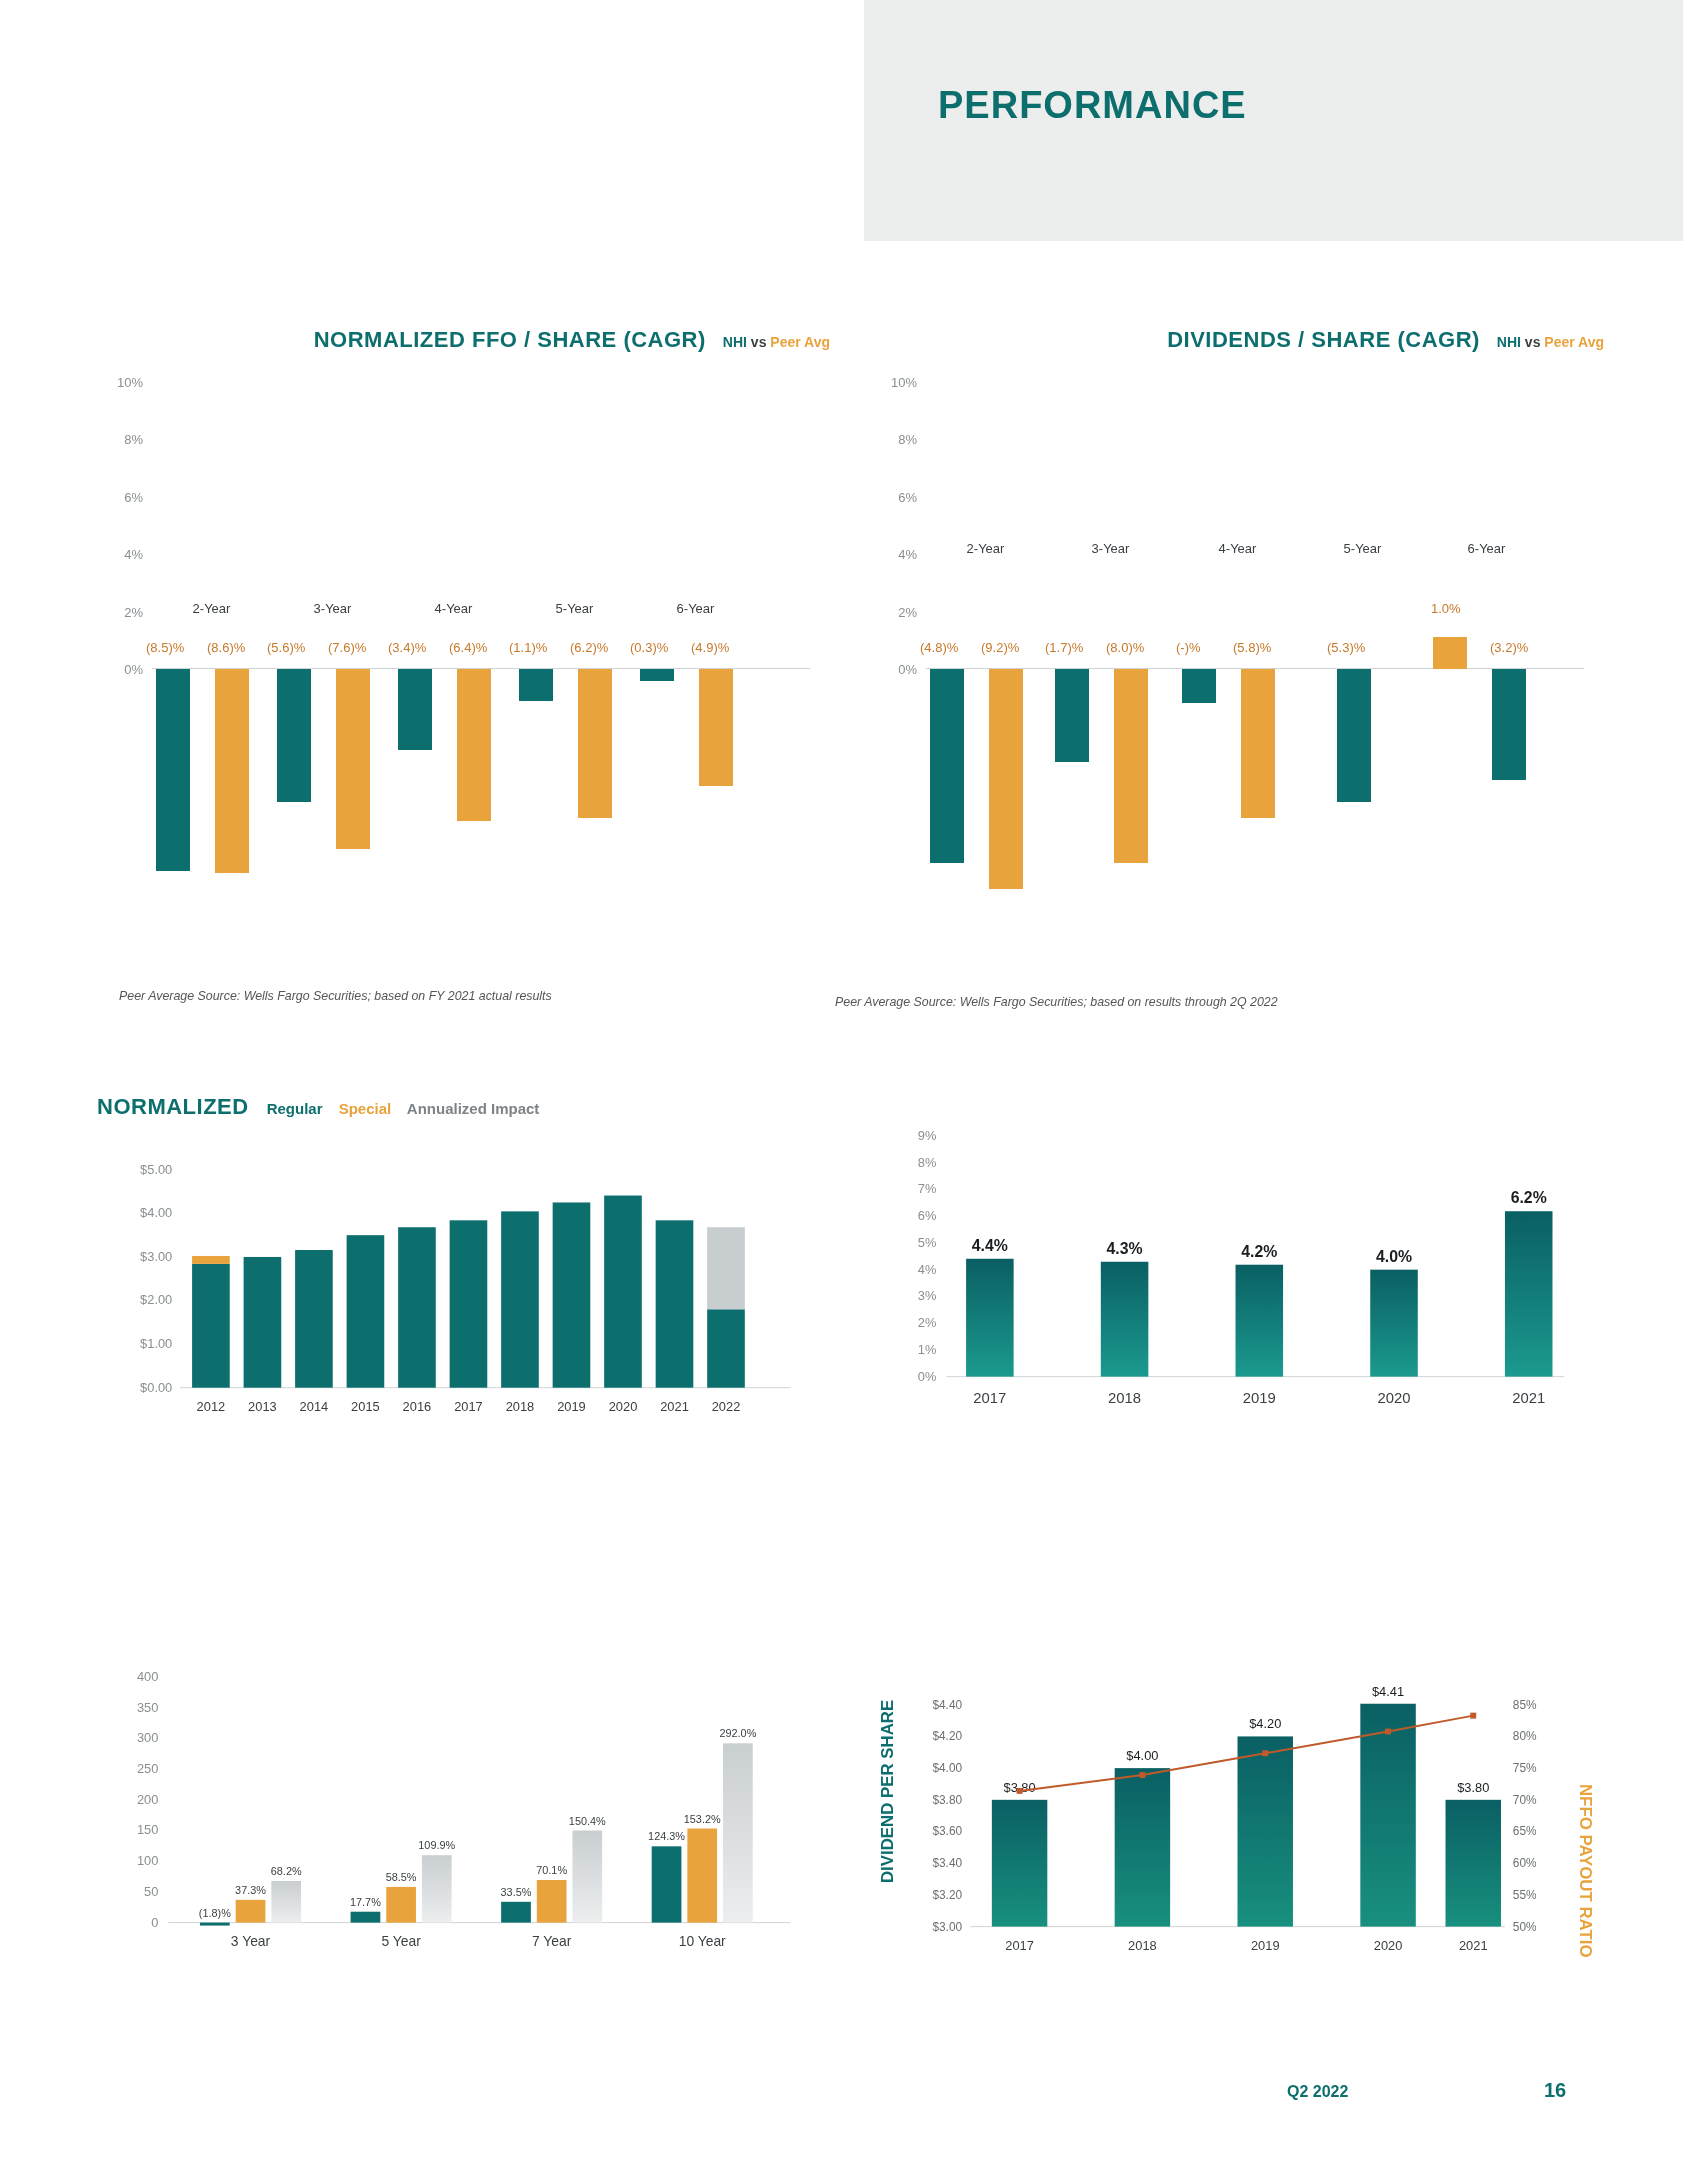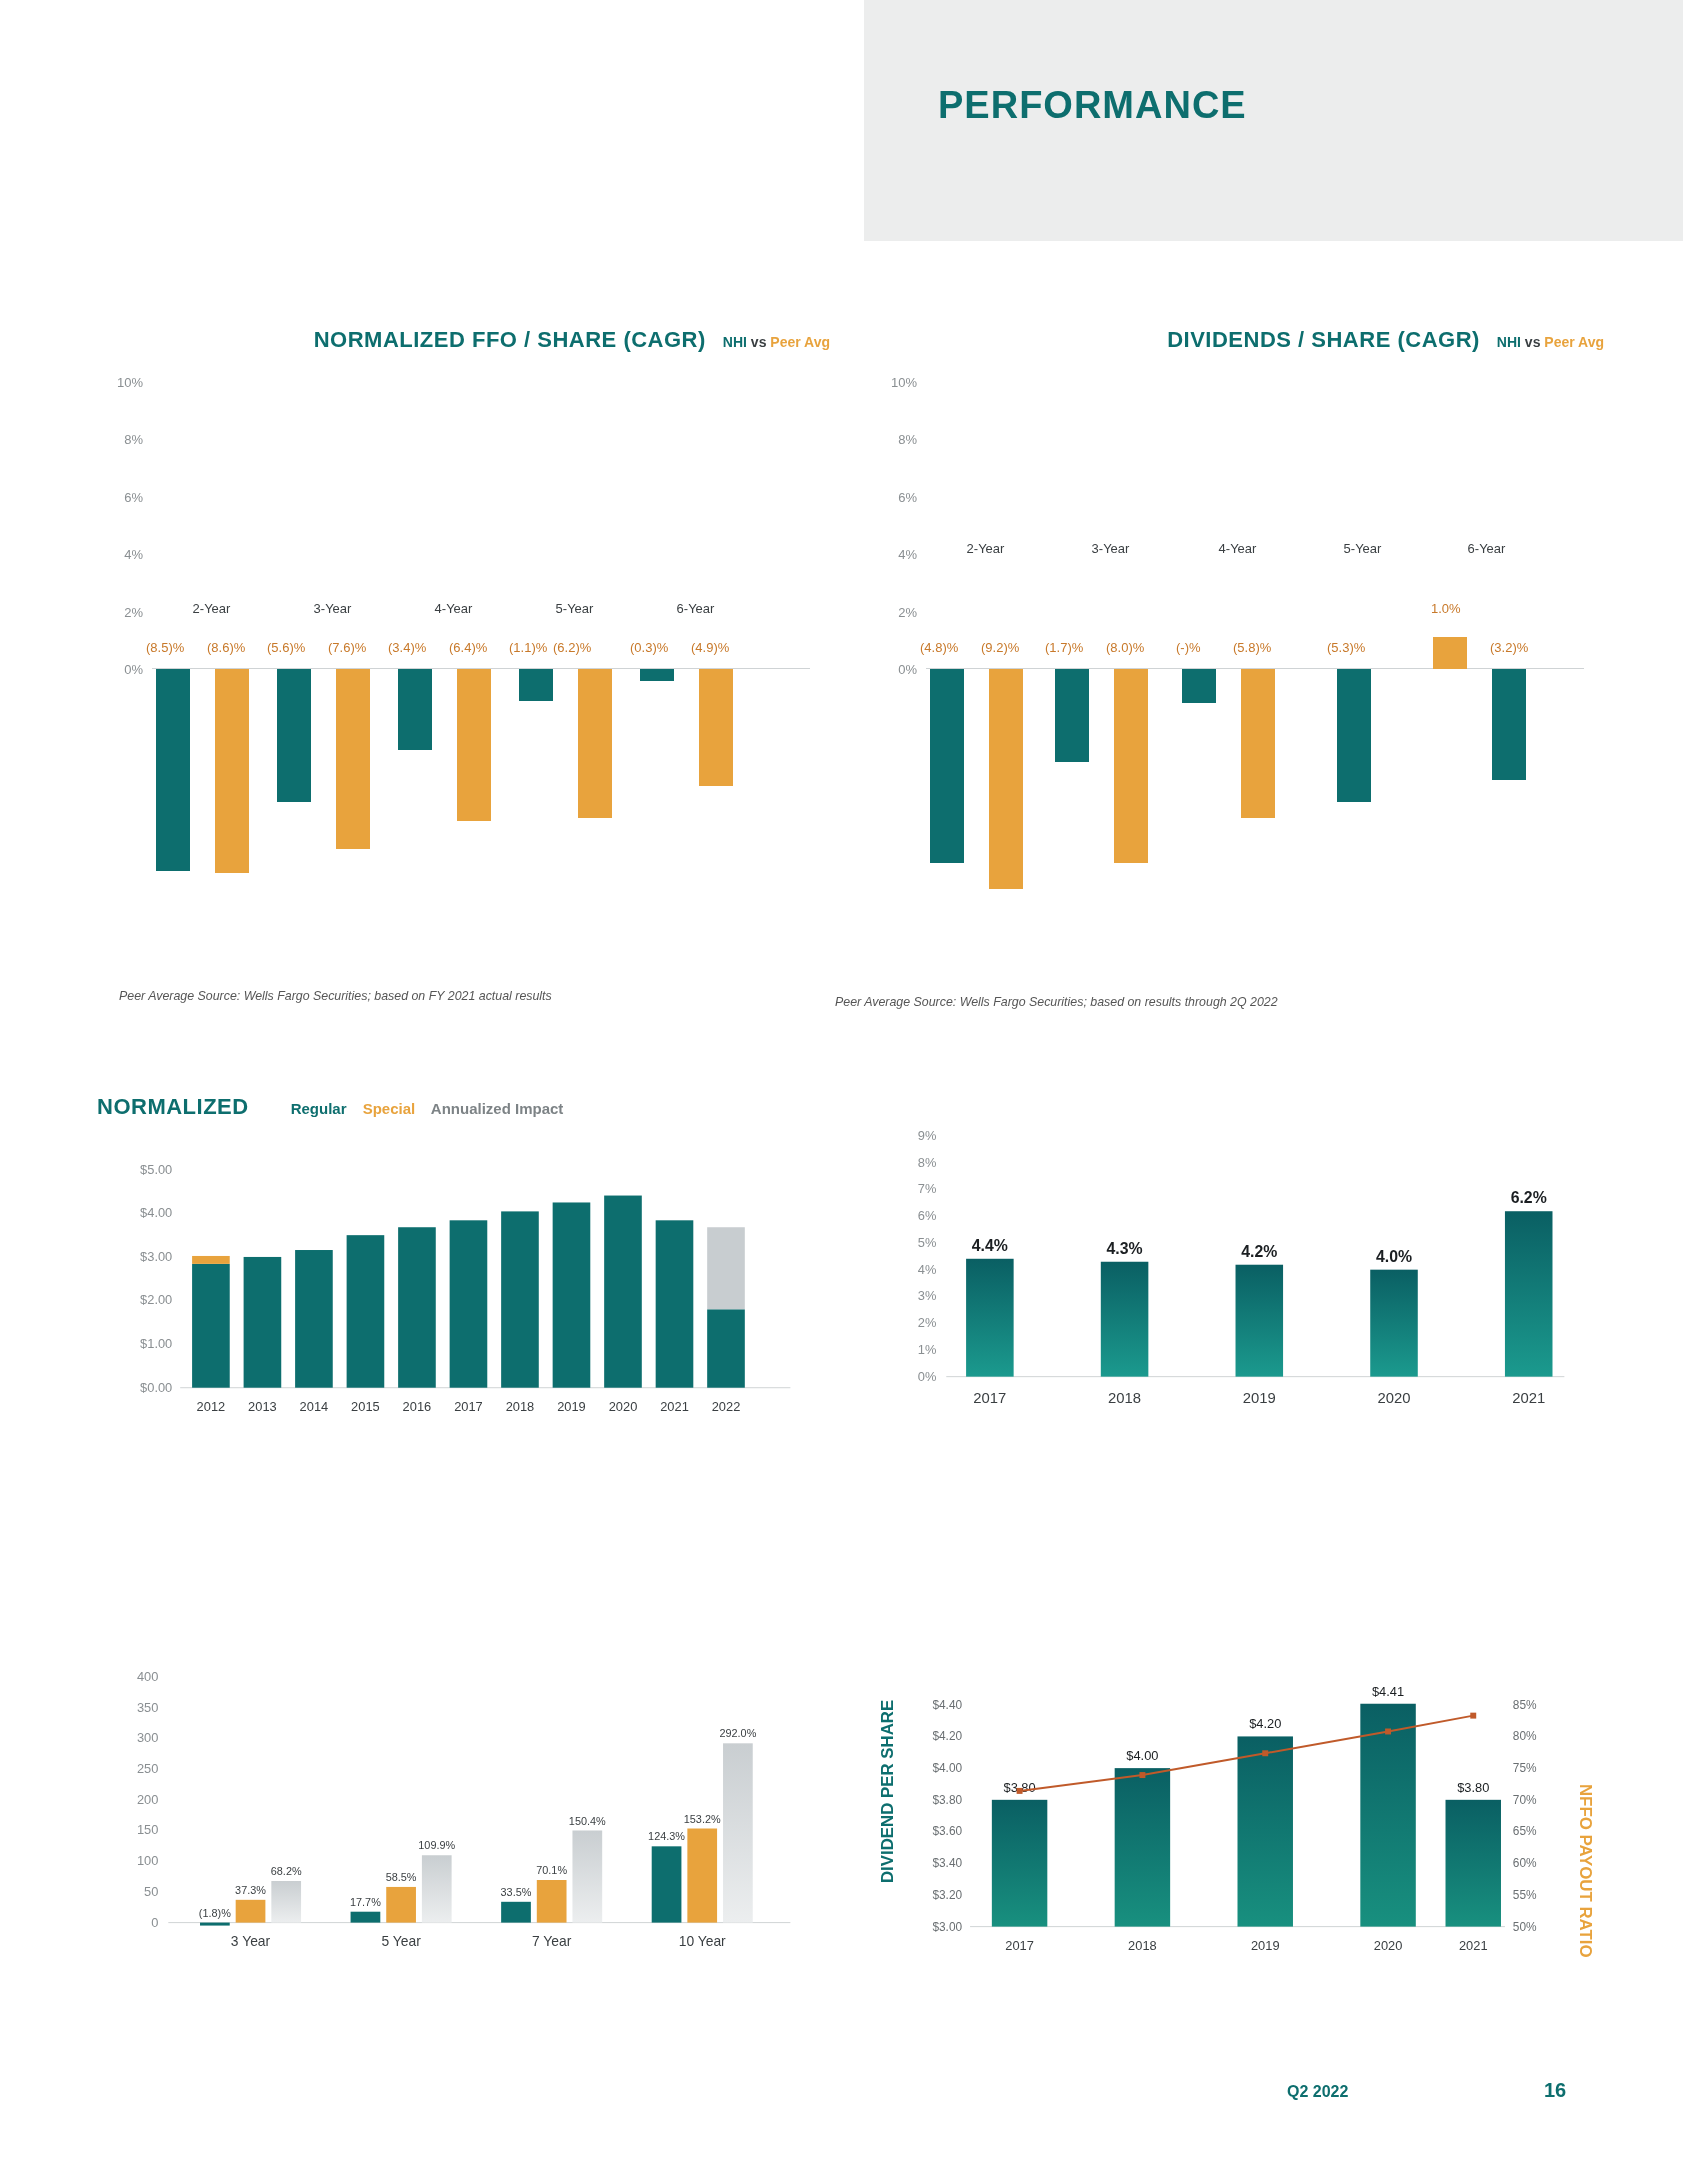--- a/index.html
+++ b/index.html
@@ -5,21 +5,21 @@
   * { box-sizing: border-box; }
   html, body { margin:0; padding:0; }
   body {
     width:1683px; height:2178px;
     background:#ffffff;
     font-family:"Liberation Sans", sans-serif;
     color:#333;
     position:relative;
     overflow:hidden;
   }
-  .teal { color:#0d6e6e;margin-left:24px; }
+  .teal { color:#0d6e6e; }
   .orange { color:#e8a33d; }
 
   
   #header-band {
     position:absolute; left:864px; top:0; width:819px; height:241px;
     background:#eceded;
   }
   #header-title {
     position:absolute; left:938px; top:84px;
     font-size:38px; font-weight:bold; letter-spacing:1px;
@@ -123,21 +123,21 @@
       <div class="glabel" style="top:220px;">4-Year</div>
       <div class="vlabel" style="left:-6px; top:259px;">(3.4)%</div>
       <div class="vlabel" style="left:55px; top:259px;">(6.4)%</div>
       <div class="bar nhi" style="left:4px;  top:288px; height:81px;"></div>
       <div class="bar peer" style="left:63px; top:288px; height:152px;"></div>
     </div>
 
     <div class="grp" style="left:418px; top:0;">
       <div class="glabel" style="top:220px;">5-Year</div>
       <div class="vlabel" style="left:-6px; top:259px;">(1.1)%</div>
-      <div class="vlabel" style="left:38px; top:259px;">(6.2)%</div>
+      <div class="vlabel" style="left:55px; top:259px;">(6.2)%</div>
       <div class="bar nhi" style="left:4px;  top:288px; height:32px;"></div>
       <div class="bar peer" style="left:63px; top:288px; height:149px;"></div>
     </div>
 
     <div class="grp" style="left:539px; top:0;">
       <div class="glabel" style="top:220px;">6-Year</div>
       <div class="vlabel" style="left:-6px; top:259px;">(0.3)%</div>
       <div class="vlabel" style="left:55px; top:259px;">(4.9)%</div>
       <div class="bar nhi" style="left:4px;  top:288px; height:12px;"></div>
       <div class="bar peer" style="left:63px; top:288px; height:117px;"></div>

